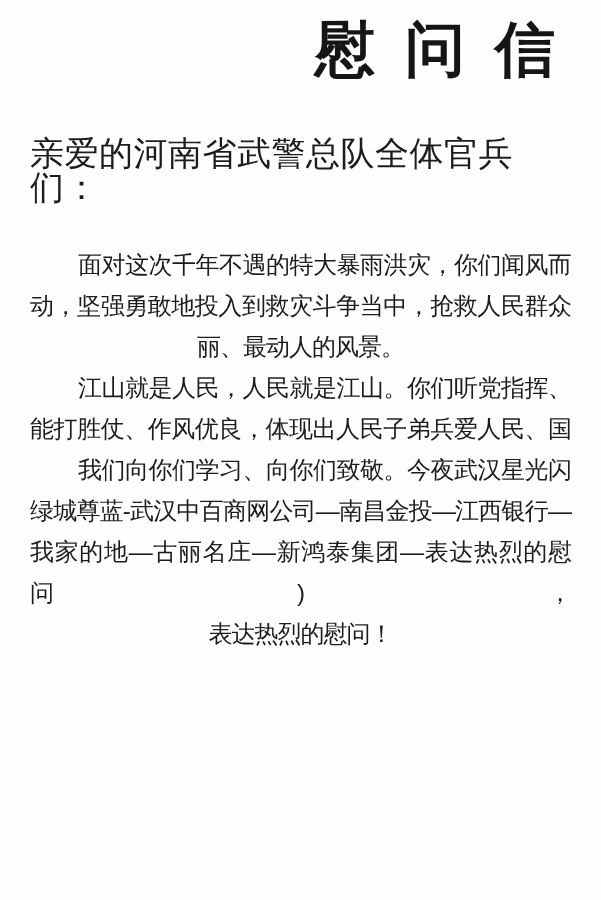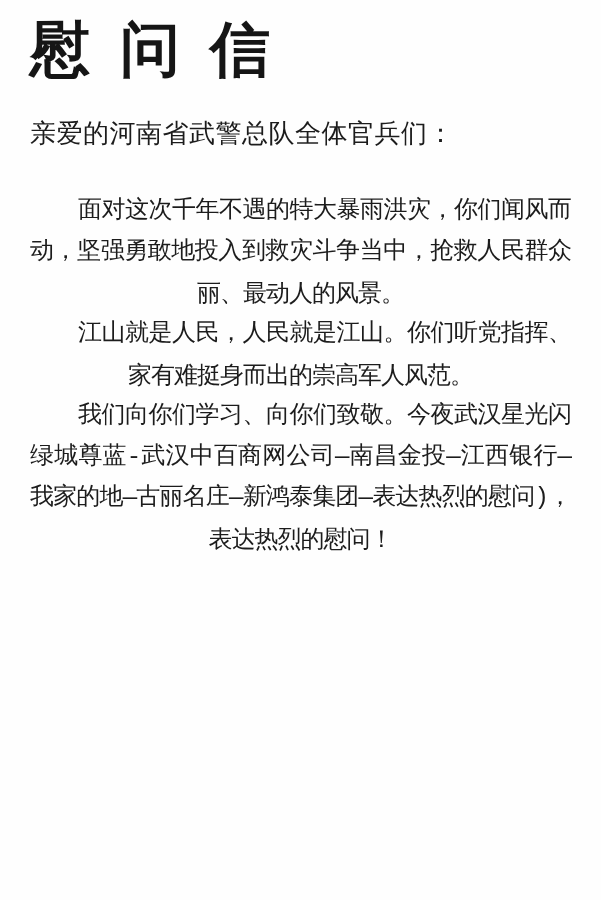--- a/index.html
+++ b/index.html
@@ -10,72 +10,71 @@
   .page {
     position: relative;
     width: 601px;
     height: 900px;
     background: #fefefe;
     color: #1c1c1c;
     font-family: "Liberation Sans", "DejaVu Sans", sans-serif;
     overflow: hidden;
   }
   .title {
-    margin: 14px 0 0 0;
-    text-align: left;
+    margin: 14px 16px 0 0;
+    text-align: right;
     font-size: 60px;
     line-height: 72px;
     font-weight: bold;
     letter-spacing: 30px;
     padding-left: 30px; 
     color: #151515;
   }
   .salutation {
-    margin: 30px 30px 0 30px;
-    font-size: 26px;
+    margin: 50px 30px 0 30px;
+    font-size: 34px;
     line-height: 34px;
     letter-spacing: 0.5px;
     color: #1c1c1c;
   }
   .letter-body {
     margin: 40px 30px 0 30px;
     width: 541px;
     font-size: 24px;
     letter-spacing: -1px;
     color: #1c1c1c;
   }
   .body-line {
     line-height: 41px;
     text-align: center;
     white-space: nowrap;
   }
   .body-line.fill {
     white-space: normal;
     text-align: justify;
     text-align-last: justify;
-    font-family: Liberation Mono, monospace;
   }
   .body-line.indent {
     text-indent: 2em;
   }
 </style>
 </head>
 <body>
 
 <div class="page">
 
   <h1 class="title">慰问信</h1>
 
   <p class="salutation">亲爱的河南省武警总队全体官兵们：</p>
 
   <div class="letter-body" id="letter-body">
       <div class="body-line indent fill">面对这次千年不遇的特大暴雨洪灾，你们闻风而</div>
       <div class="body-line fill">动，坚强勇敢地投入到救灾斗争当中，抢救人民群众</div>
       <div class="body-line">丽、最动人的风景。</div>
       <div class="body-line indent fill">江山就是人民，人民就是江山。你们听党指挥、</div>
-      <div class="body-line">家有难挺身而出的崇高军人风范。</div>
+      <div class="body-line fill">能打胜仗、作风优良，体现出人民子弟兵爱人民、国</div>
       <div class="body-line indent fill">我们向你们学习、向你们致敬。今夜武汉星光闪</div>
       <div class="body-line fill">绿城尊蓝-武汉中百商网公司—南昌金投—江西银行—</div>
       <div class="body-line fill">我家的地—古丽名庄—新鸿泰集团—表达热烈的慰问)，</div>
       <div class="body-line">表达热烈的慰问！</div>
     </div>
 
 </div>
 
 </body></html>

